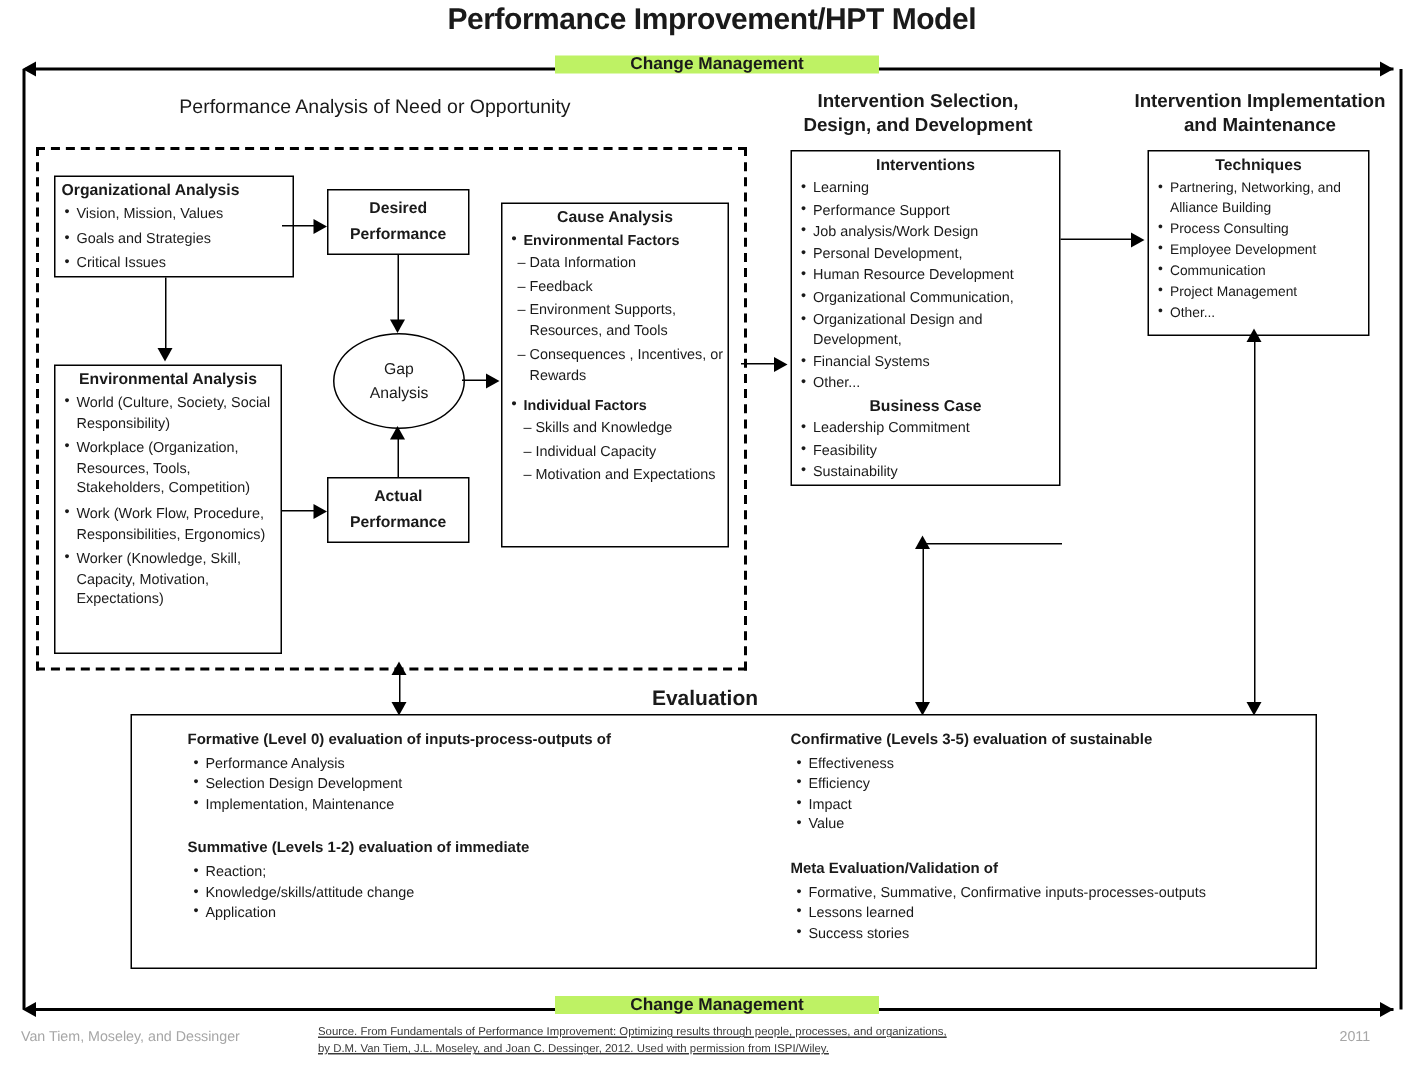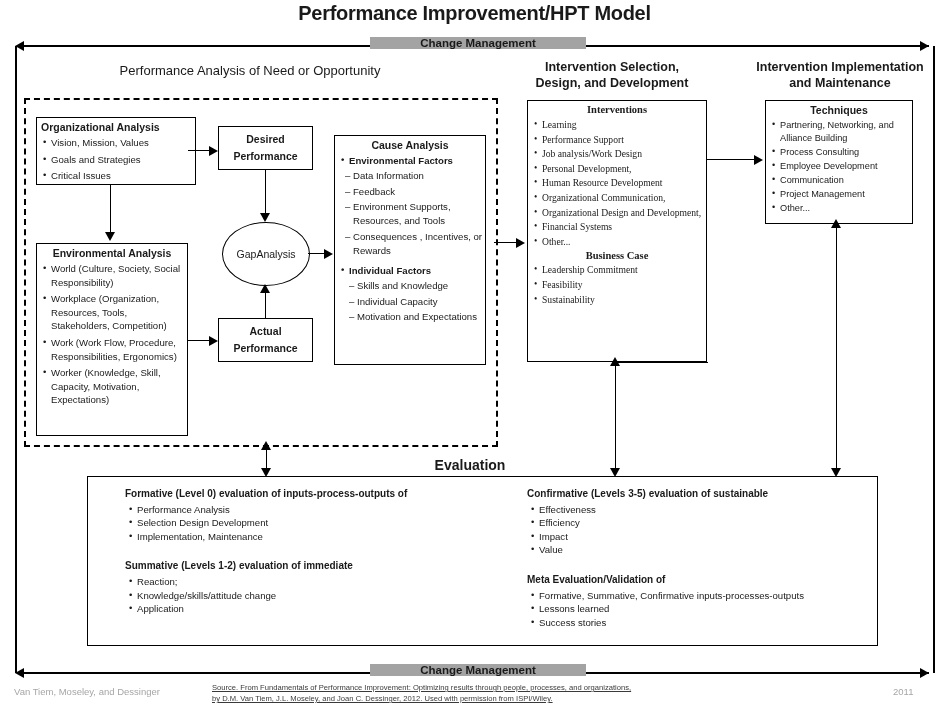--- a/index.html
+++ b/index.html
@@ -5,21 +5,21 @@
   html,body{margin:0;padding:0;background:#ffffff;}
   body{width:949px;height:713px;position:relative;overflow:hidden;
        font-family:"Liberation Sans","DejaVu Sans",sans-serif;color:#1a1a1a;}
   .abs{position:absolute;}
   .title{left:0;top:2px;width:949px;text-align:center;font-size:20px;font-weight:bold;letter-spacing:-0.3px;}
   
   .frame{left:15px;top:46px;width:916px;height:627px;border-left:2px solid #000;border-right:2px solid #000;}
   .cm-line{height:0;border-top:2px solid #000;}
   .cm-top{left:17px;top:45px;width:912px;}
   .cm-bot{left:17px;top:672px;width:912px;}
-  .cm-label{font-size:11.5px;font-weight:bold;background:#a3a3a3;padding:0 8px;text-align:center;}
+  .cm-label{font-size:11.5px;font-weight:bold;background:#bef264;padding:0 8px;text-align:center;}
   .cm-label-top{left:370px;top:37px;width:200px;}
   .cm-label-bot{left:370px;top:664px;width:200px;}
   .arrowhead{width:0;height:0;}
   .ah-left{border-top:5px solid transparent;border-bottom:5px solid transparent;border-right:9px solid #000;}
   .ah-right{border-top:5px solid transparent;border-bottom:5px solid transparent;border-left:9px solid #000;}
   .ah-up{border-left:5px solid transparent;border-right:5px solid transparent;border-bottom:9px solid #000;}
   .ah-down{border-left:5px solid transparent;border-right:5px solid transparent;border-top:9px solid #000;}
   
   .colhead{font-size:12.5px;font-weight:bold;text-align:center;line-height:1.25;}
   .ch1{left:40px;top:63px;width:420px;font-weight:normal;font-size:13px;}
@@ -38,26 +38,26 @@
   ul.sub{list-style:none;margin:0;padding:0 0 0 10px;font-size:9.6px;line-height:1.45;}
   ul.sub>li{position:relative;padding-left:8px;margin-bottom:2px;}
   ul.sub>li:before{content:"\2013";position:absolute;left:0;top:0;}
   .bold-li{font-weight:bold;}
   
   #org-box{left:36px;top:117px;width:160px;height:68px;}
   #env-box{left:36px;top:243px;width:152px;height:193px;}
   #desired-box{left:218px;top:126px;width:95px;height:44px;}
   #actual-box{left:218px;top:318px;width:95px;height:44px;}
   #cause-box{left:334px;top:135px;width:152px;height:230px;}
-  #interv-box{left:527px;top:100px;width:180px;height:262px;font-family:Liberation Serif, serif;}
+  #interv-box{left:527px;top:100px;width:180px;height:224px;}
   #tech-box{left:765px;top:100px;width:148px;height:124px;}
   #eval-box{left:87px;top:476px;width:791px;height:170px;}
   
   #gap-ellipse{left:222px;top:222px;width:86px;height:62px;border:1.4px solid #000;border-radius:50%;
-       display:flex;flex-direction:row;align-items:center;justify-content:center;font-size:10.5px;line-height:1.55;}
+       display:flex;flex-direction:column;align-items:center;justify-content:center;font-size:10.5px;line-height:1.55;}
   .perf-txt{font-size:10.5px;font-weight:bold;text-align:center;line-height:1.6;padding-top:4px;}
   
   #eval-label{left:380px;top:457px;width:180px;text-align:center;font-size:14px;font-weight:bold;}
   
   .ev-col{position:absolute;font-size:9.6px;line-height:1.4;}
   .ev-h{font-weight:bold;font-size:10px;margin-bottom:2px;}
   .ev-col ul{list-style:none;margin:0 0 0 4px;padding:0;}
   .ev-col ul li{position:relative;padding-left:8px;}
   .ev-col ul li:before{content:"\2022";position:absolute;left:0;top:-1px;}
   .ev-gap{height:16px;}

